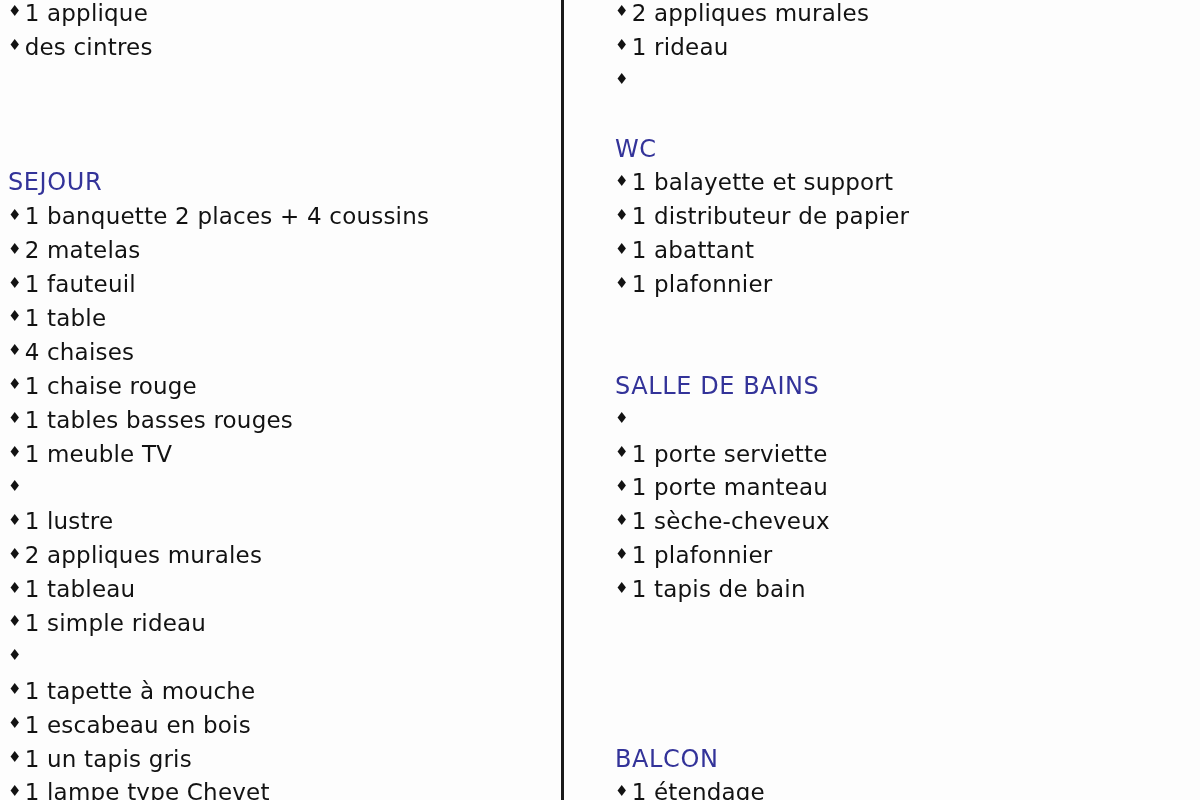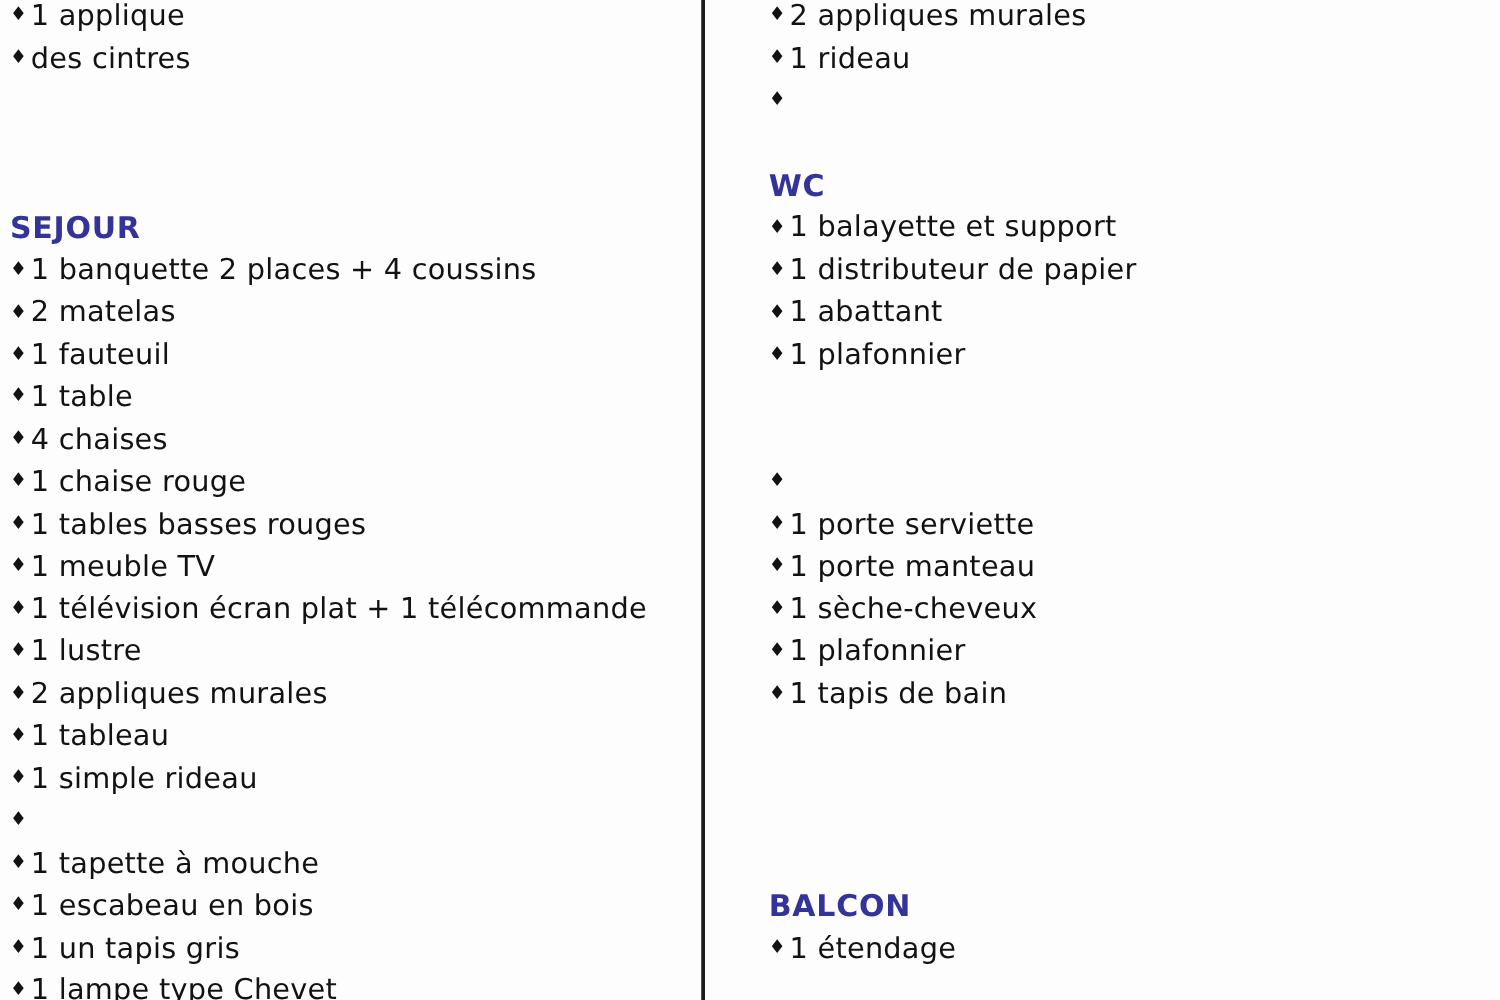--- a/index.html
+++ b/index.html
@@ -33,21 +33,21 @@
   .line {
     height: 33.9px;
     display: flex;
     align-items: center;
     white-space: nowrap;
     font-size: 23px;
     letter-spacing: 0.2px;
   }
   .line.heading {
     font-size: 24px;
-    font-weight: bold;
+    font-weight: normal;
     color: var(--heading-color, #333399);
     letter-spacing: 0.6px;
   }
   .bullet {
     font-size: 15px;
     line-height: 1;
     display: inline-block;
     transform: translateY(-1px);
     margin-right: 3px;
     color: var(--text-color, #121212);
@@ -99,21 +99,20 @@
       <div class="line item">
         <span class="bullet">♦</span>
         <span>1 tables basses rouges</span>
       </div>
       <div class="line item">
         <span class="bullet">♦</span>
         <span>1 meuble TV</span>
       </div>
       <div class="line item">
         <span class="bullet">♦</span>
-        <span>1 télévision écran plat + 1 télécommande</span>
       </div>
       <div class="line item">
         <span class="bullet">♦</span>
         <span>1 lustre</span>
       </div>
       <div class="line item">
         <span class="bullet">♦</span>
         <span>2 appliques murales</span>
       </div>
       <div class="line item">
@@ -172,20 +171,23 @@
       <div class="line item">
         <span class="bullet">♦</span>
         <span>1 abattant</span>
       </div>
       <div class="line item">
         <span class="bullet">♦</span>
         <span>1 plafonnier</span>
       </div>
       <div class="line blank"></div>
       <div class="line blank"></div>
+      <div class="line heading">
+        <span>SALLE DE BAINS</span>
+      </div>
       <div class="line item">
         <span class="bullet">♦</span>
       </div>
       <div class="line item">
         <span class="bullet">♦</span>
         <span>1 porte serviette</span>
       </div>
       <div class="line item">
         <span class="bullet">♦</span>
         <span>1 porte manteau</span>

